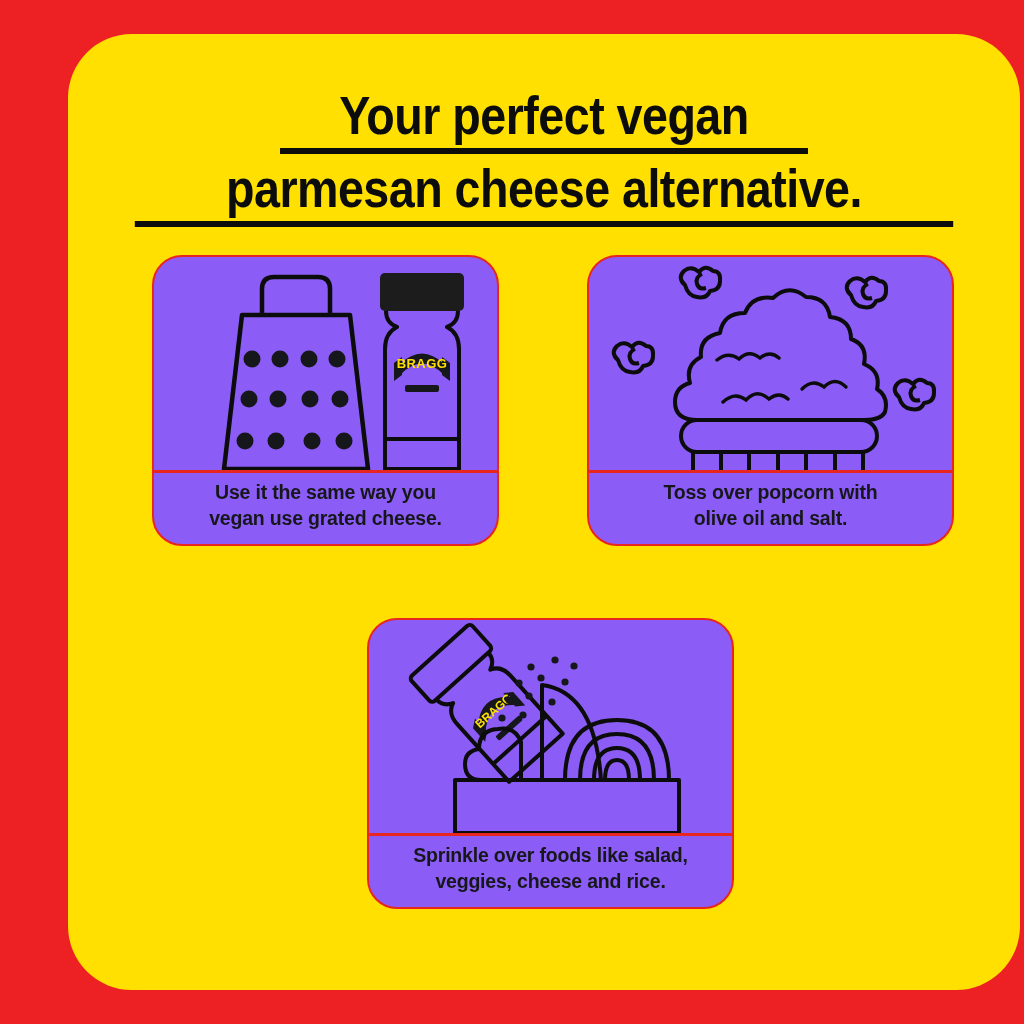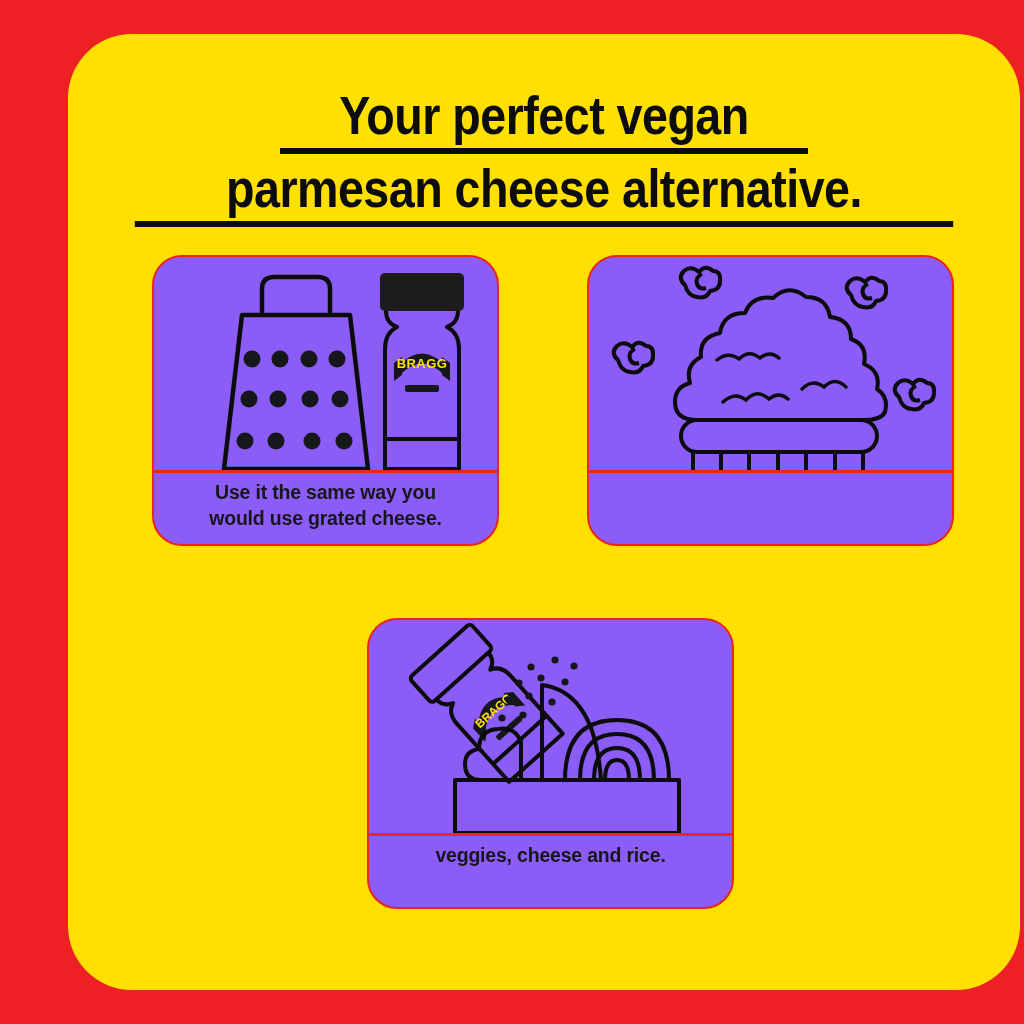--- a/index.html
+++ b/index.html
@@ -161,21 +161,21 @@
             <path d="M246 118 Q268 95 290 118 L290 107 Q268 86 246 107 Z" fill="#16171b"></path>
             <text x="268" y="111" text-anchor="middle" fill="#FFE000" font-family="Liberation Sans, sans-serif" font-size="13" font-weight="700" letter-spacing="0.4">BRAGG</text>
           </g>
 
           <rect x="251" y="128" width="34" height="7" rx="2" fill="#16171b"></rect>
         </svg>
       </div>
       <div class="card-divider"></div>
       <div class="card-caption">
         <span class="cap-line">Use it the same way you</span>
-        <span class="cap-line">would use grated cheese.</span>
+        <span class="cap-line">vegan use grated cheese.</span>
       </div>
     </div>
 
     <div class="card" id="card-popcorn">
       <div class="card-art">
         <svg width="363" height="213" viewBox="0 0 363 213" fill="none" xmlns="http://www.w3.org/2000/svg">
 
           <path d="M108 163
                    Q86 163 86 145 Q86 130 101 126
                    Q96 108 112 100 Q110 80 131 76
@@ -207,20 +207,24 @@
             <path d="M29 103 Q21 96 28 89 Q35 83 43 90 Q49 82 57 89 Q65 89 64 99 Q64 108 54 109 Q51 117 41 115 Q32 114 29 103 Z"></path>
             <path d="M46 92 Q39 95 41 102 Q43 108 50 106"></path>
           </g>
           <g stroke="#0c0c0c" stroke-width="4" fill="none" stroke-linejoin="round">
             <path d="M310 140 Q302 133 309 126 Q316 120 324 127 Q330 119 338 126 Q346 126 345 136 Q345 145 335 146 Q332 154 322 152 Q313 151 310 140 Z"></path>
             <path d="M327 129 Q320 132 322 139 Q324 145 331 143"></path>
           </g>
         </svg>
       </div>
       <div class="card-divider"></div>
+      <div class="card-caption">
+        <span class="cap-line">Toss over popcorn with</span>
+        <span class="cap-line">olive oil and salt.</span>
+      </div>
     </div>
 
     <div class="card" id="card-sprinkle">
       <div class="card-art">
         <svg width="363" height="213" viewBox="0 0 363 213" fill="none" xmlns="http://www.w3.org/2000/svg">
 
           <g transform="rotate(-42 118 58)">
 
             <rect x="60" y="6" width="82" height="34" rx="4" fill="none" stroke="#0c0c0c" stroke-width="4"></rect>
 
@@ -257,18 +261,19 @@
           <path d="M196 160 Q196 100 248 100 Q300 100 300 160" stroke="#0c0c0c" stroke-width="4" fill="none"></path>
           <path d="M211 160 Q211 114 248 114 Q285 114 285 160" stroke="#0c0c0c" stroke-width="4" fill="none"></path>
           <path d="M225 160 Q225 128 248 128 Q271 128 271 160" stroke="#0c0c0c" stroke-width="4" fill="none"></path>
           <path d="M236 160 Q236 140 248 140 Q260 140 260 160" stroke="#0c0c0c" stroke-width="4" fill="none"></path>
 
           <path d="M86 160 L310 160 L310 213 L86 213 Z" stroke="#0c0c0c" stroke-width="4" fill="none" stroke-linejoin="round"></path>
         </svg>
       </div>
       <div class="card-divider"></div>
       <div class="card-caption">
+        <span class="cap-line">Sprinkle over foods like salad,</span>
         <span class="cap-line">veggies, cheese and rice.</span>
       </div>
     </div>
 
   </div>
 </div>
 
 </body></html>

